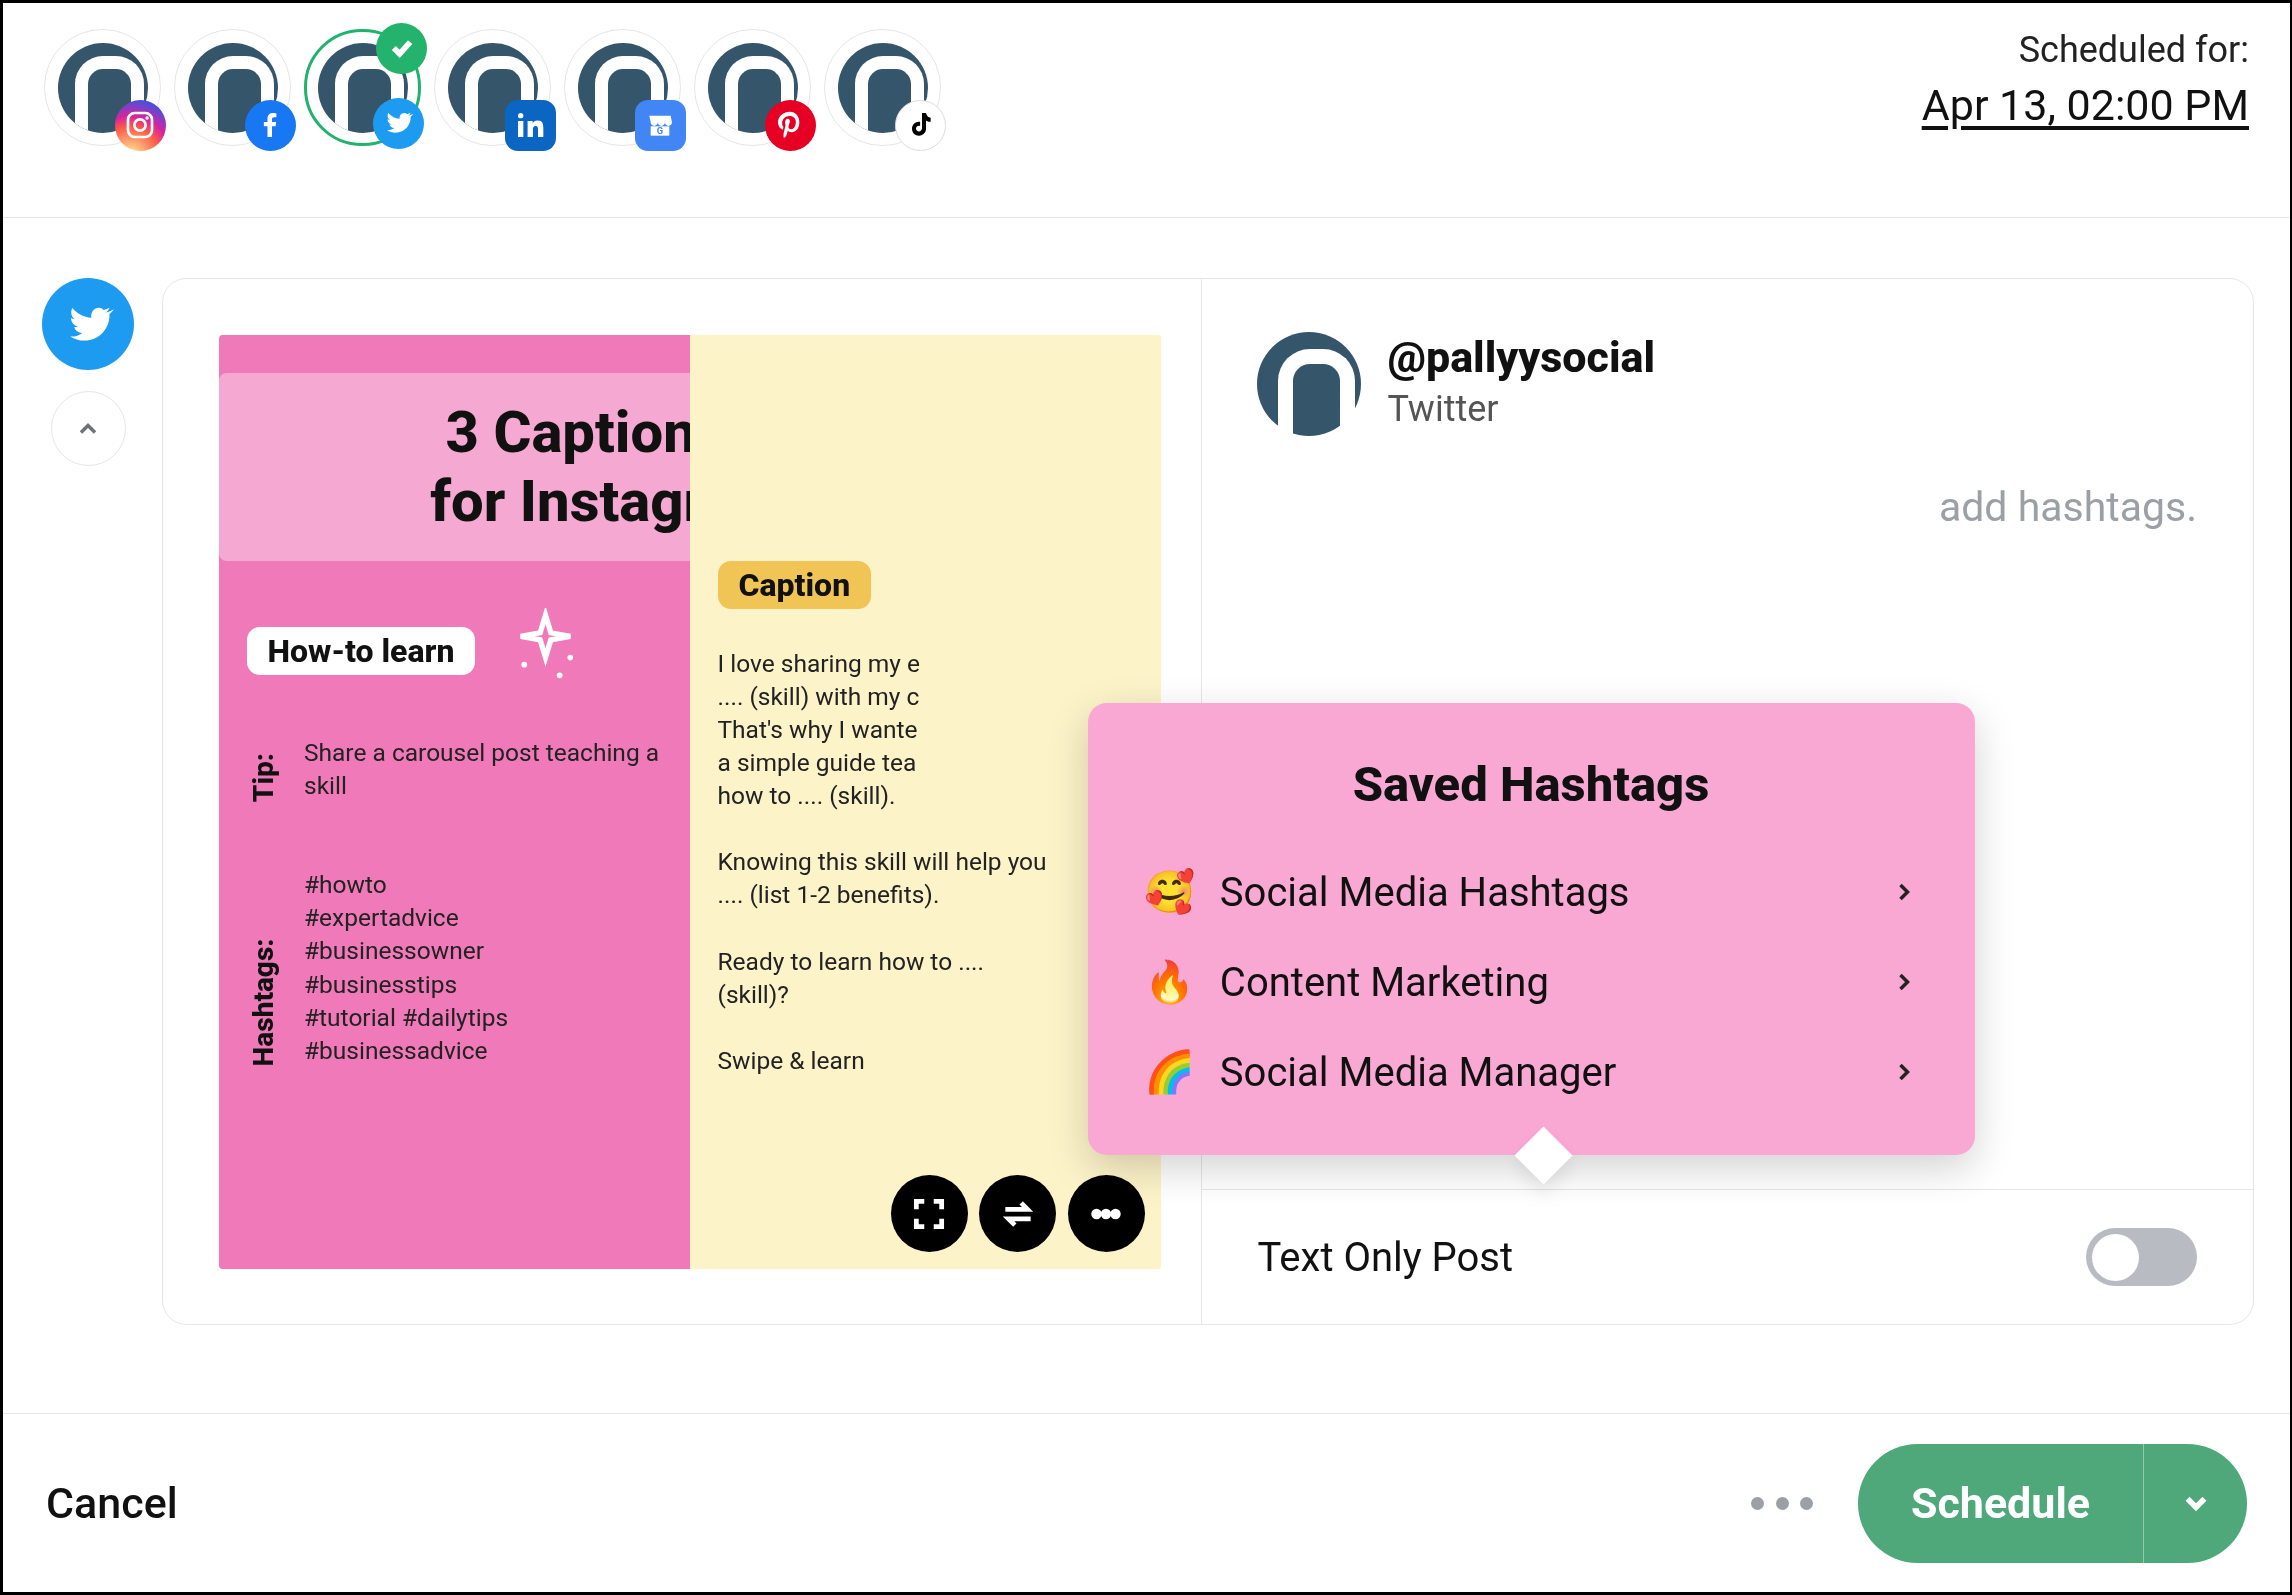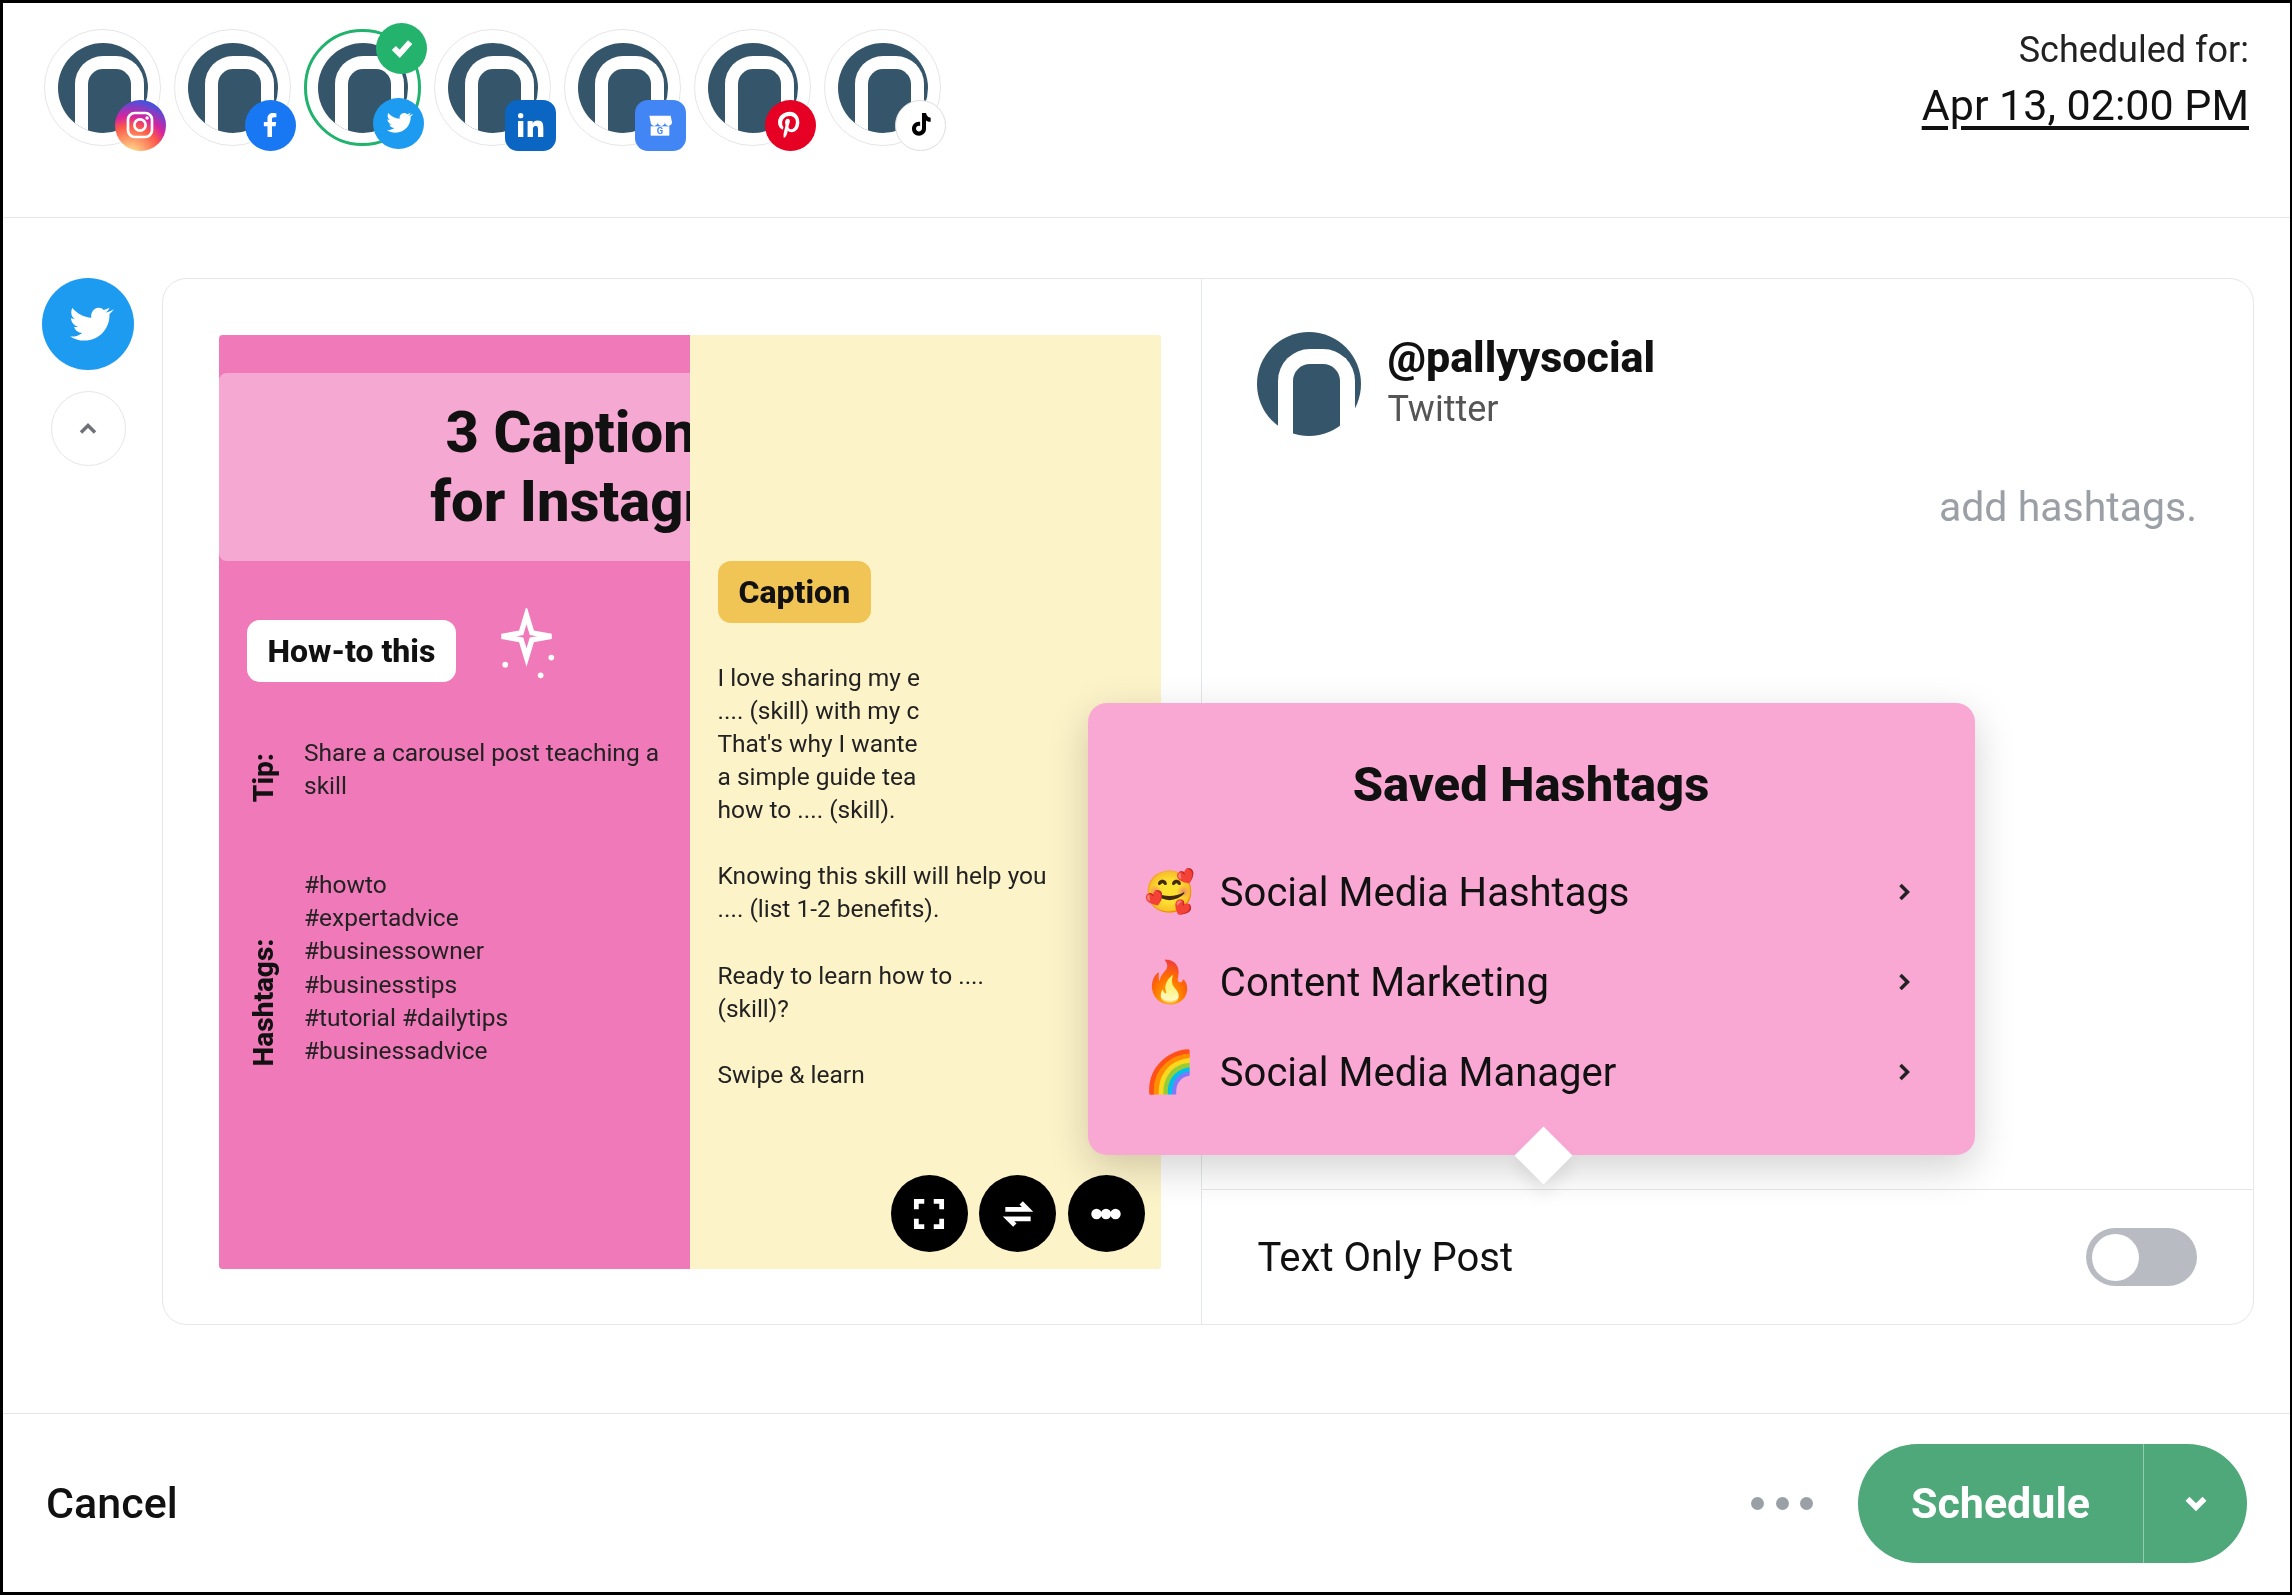--- a/index.html
+++ b/index.html
@@ -36,21 +36,21 @@
   .twchip svg { width:53px; height:53px; fill:#fff; }
   .upbtn { width:75px; height:75px; border-radius:38px; border:1.9px solid #e5e6e8; display:flex; align-items:center; justify-content:center; background:#fff; cursor:pointer; }
   .upbtn svg { width:28px; height:28px; stroke:#6d7178; stroke-width:3; fill:none; }
 
   .card { flex:1; border:0.9px solid #e4e6e9; border-radius:24.5px; display:flex; overflow:visible; position:relative; background:#fff; height:1047px; }
   .media { width:1038px; padding:56px 0 56px 56px; position:relative; }
   .mockimg { width:942px; height:934px; display:flex; background:#f9efa0; border-radius:3.8px; overflow:hidden; }
   .mockimg .pink { width:471px; background:#f07ab9; padding:38px 28px; color:#111; }
   .mockimg .cream { width:471px; background:#fdf3c9; padding:38px 28px; color:#222; }
   .titlebox { background:rgba(255,255,255,.35); border-radius:7.5px; padding:24.5px 38px; margin:0 -28px 47px -28px; text-align:center; font-weight:800; font-size:58px; line-height:1.2; }
-  .pill { display:inline-block; background:#fff; color:#111; font-weight:800; font-size:32px; padding:12px 21px; border-radius:13px; }
+  .pill { display:inline-block; background:#fff; color:#111; font-weight:800; font-size:32px; padding:5px 21px; border-radius:13px; }
   .pill.yellow { background:#f0c556; }
   .vlabel { writing-mode:vertical-rl; transform:rotate(180deg); font-weight:800; font-size:28px; }
   .row { display:flex; gap:24.5px; margin-top:43px; }
   .smalltxt { font-size:24.5px; line-height:1.35; color:#222; }
   .spark { width:85px; height:85px; }
 
   .mediactl { position:absolute; right:56px; bottom:72px; display:flex; gap:11.3px; }
   .rndbtn { width:77px; height:77px; border-radius:39px; background:#000; display:flex; align-items:center; justify-content:center; cursor:pointer; }
   .rndbtn svg { width:38px; height:38px; stroke:#fff; stroke-width:3; fill:none; }
 
@@ -188,21 +188,21 @@
     <div class="card">
 
       <div class="media">
         <div class="mockimg">
           <div class="pink">
             <div class="titlebox" style="margin-right:-499px;">
               <span>3 Caption Prompts</span><br>
               <span>for Instagram Posts</span>
             </div>
             <div style="display:flex;align-items:center;gap:28px;">
-              <span class="pill">How-to this</span>
+              <span class="pill">How-to learn</span>
               <svg class="spark" viewBox="0 0 24 24">
                   <path d="M12 2l1.5 5L19 8l-5.5 1L12 14l-1.5-5L5 8l5.5-1L12 2z" fill="none" stroke="#fff" stroke-width="1.5"></path>
                   <circle cx="19" cy="14" r=".8" fill="#fff"></circle>
                   <circle cx="6" cy="16" r=".8" fill="#fff"></circle>
                   <circle cx="16" cy="19" r=".8" fill="#fff"></circle>
                 </svg>
             </div>
             <div class="row">
               <span class="vlabel">Tip:</span>
               <div class="smalltxt">Share a carousel post teaching a skill</div>

